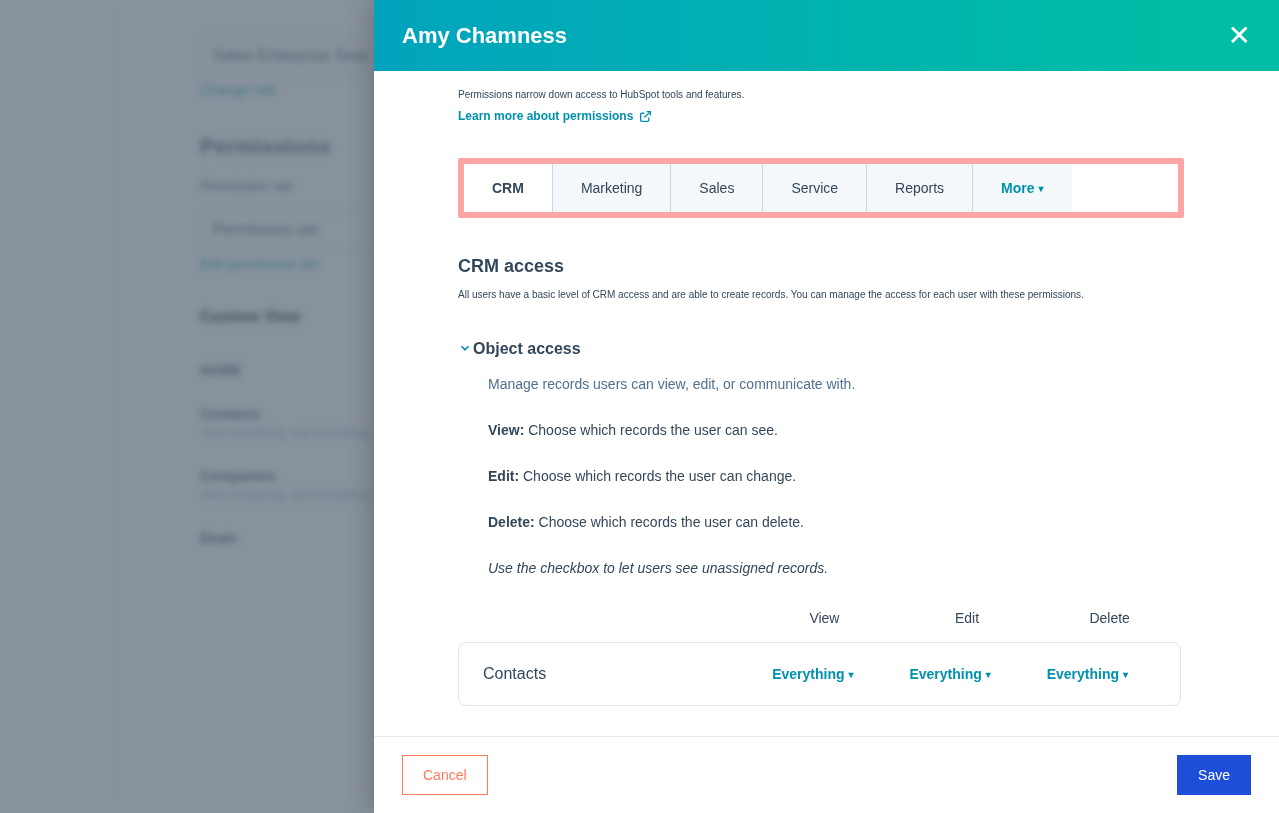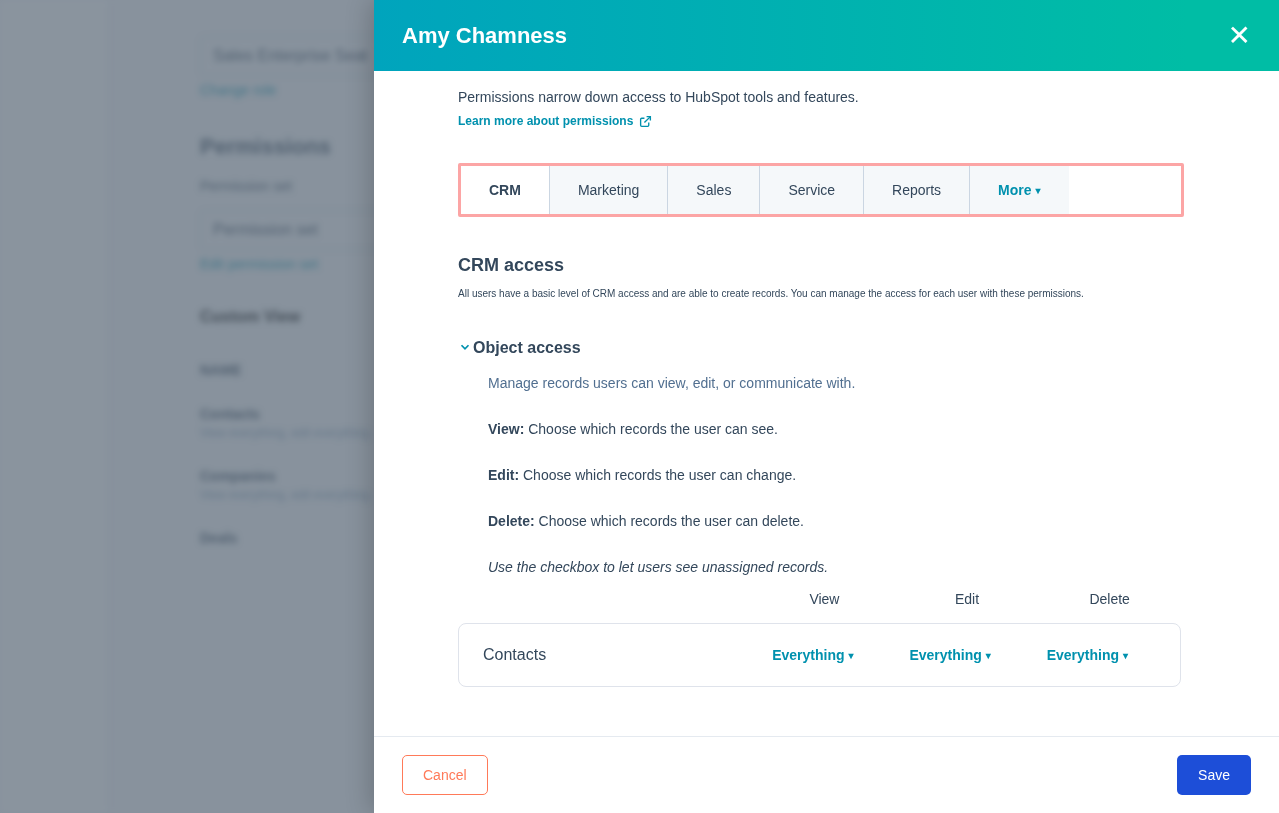--- a/index.html
+++ b/index.html
@@ -62,28 +62,28 @@
 }
 
 .modal-body {
   flex: 1;
   overflow-y: auto;
   position: relative;
   padding: 18px 28px 20px 84px;
   color: #33475b;
 }
 
-.perm-intro { font-size: 14px; margin-bottom: 6px; color: #33475b; }
+.perm-intro { font-size: 10px; margin-bottom: 6px; color: #33475b; }
 .learn-link { color: #0091ae; font-size: 12px; font-weight: 600; display: inline-flex; align-items: center; gap: 6px; }
 .ext-icon { width: 13px; height: 13px; }
 
 .tabs {
   display: flex;
   margin-top: 34px;
-  border: 3px solid #fca5a5;
+  border: 6px solid #fca5a5;
   border-radius: 2px;
   width: 726px;
 }
 .tab {
   padding: 16px 28px;
   font-size: 14px;
   color: #33475b;
   border-right: 1px solid #cbd6e2;
   cursor: pointer;
   background: #f5f8fa;
@@ -108,21 +108,21 @@
 .collapse-row h4 { font-size: 16px; font-weight: 700; }
 
 .sub-desc { margin-left: 30px; margin-top: 18px; font-size: 14px; color: #516f90; }
 
 .def-row { margin-left: 30px; margin-top: 30px; font-size: 14px; color: #33475b; }
 .def-row b { font-weight: 700; }
 
 .hint { margin-left: 30px; margin-top: 30px; font-size: 14px; font-style: italic; color: #33475b; }
 
 .perm-table {
-  margin-top: 16px;
+  margin-top: 34px;
   width: 723px;
 }
 .perm-head {
   display: flex;
   font-size: 14px;
   color: #33475b;
   padding: 0 0 16px 0;
 }
 .perm-head .col-name { width: 300px; }
 .perm-head .col { width: 145px; text-align: center; }
@@ -143,21 +143,21 @@
 .dd .caret { font-size: 10px; }
 
 .modal-footer {
   border-top: 1px solid #e5eaf0;
   padding: 18px 28px;
   display: flex; align-items: center;
   background: #fff;
 }
 .btn {
   padding: 11px 20px;
-  border-radius: 5px;
+  border-radius: 0;
   font-size: 14px;
   font-weight: 500;
   cursor: pointer;
   border: 1px solid transparent;
 }
 .btn-cancel {
   background: #fff;
   border-color: #ff7a59;
   color: #ff7a59;
 }

